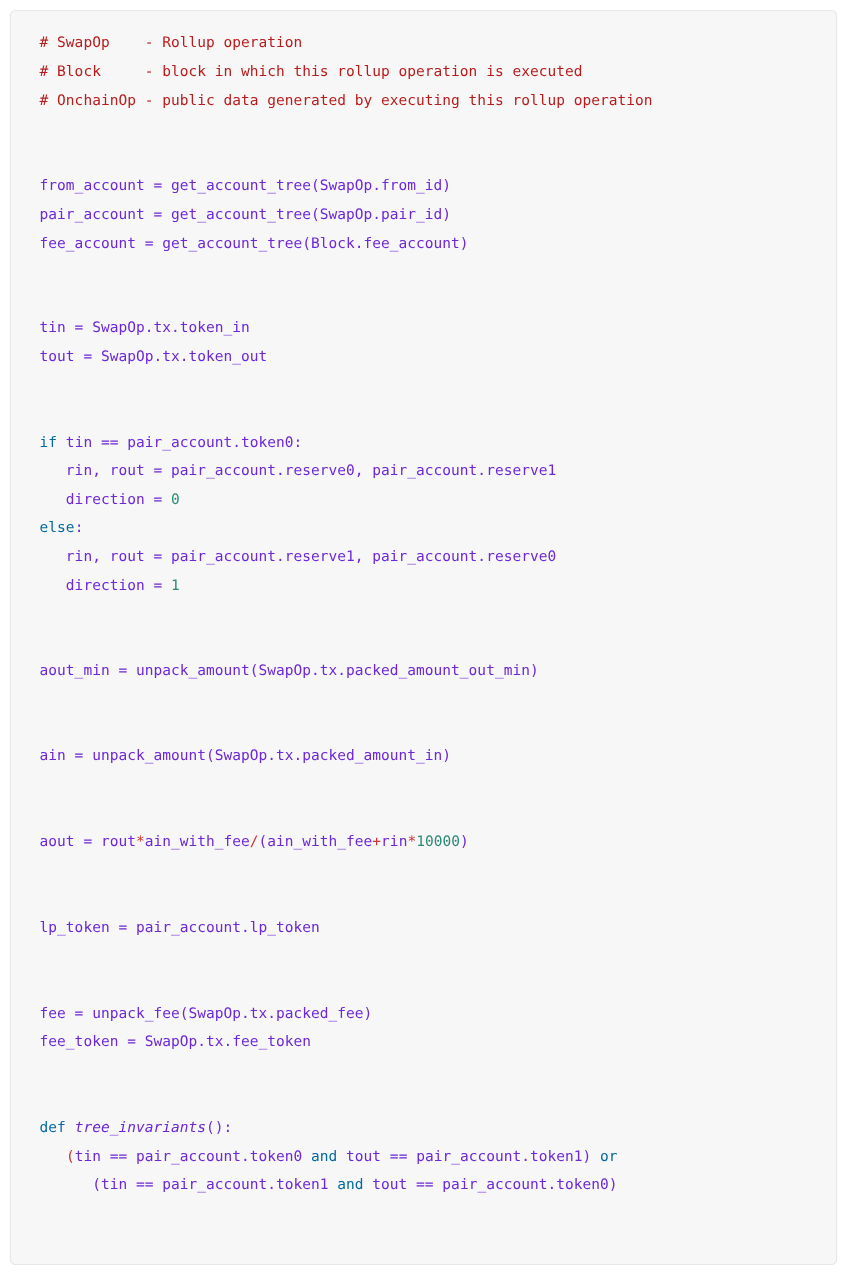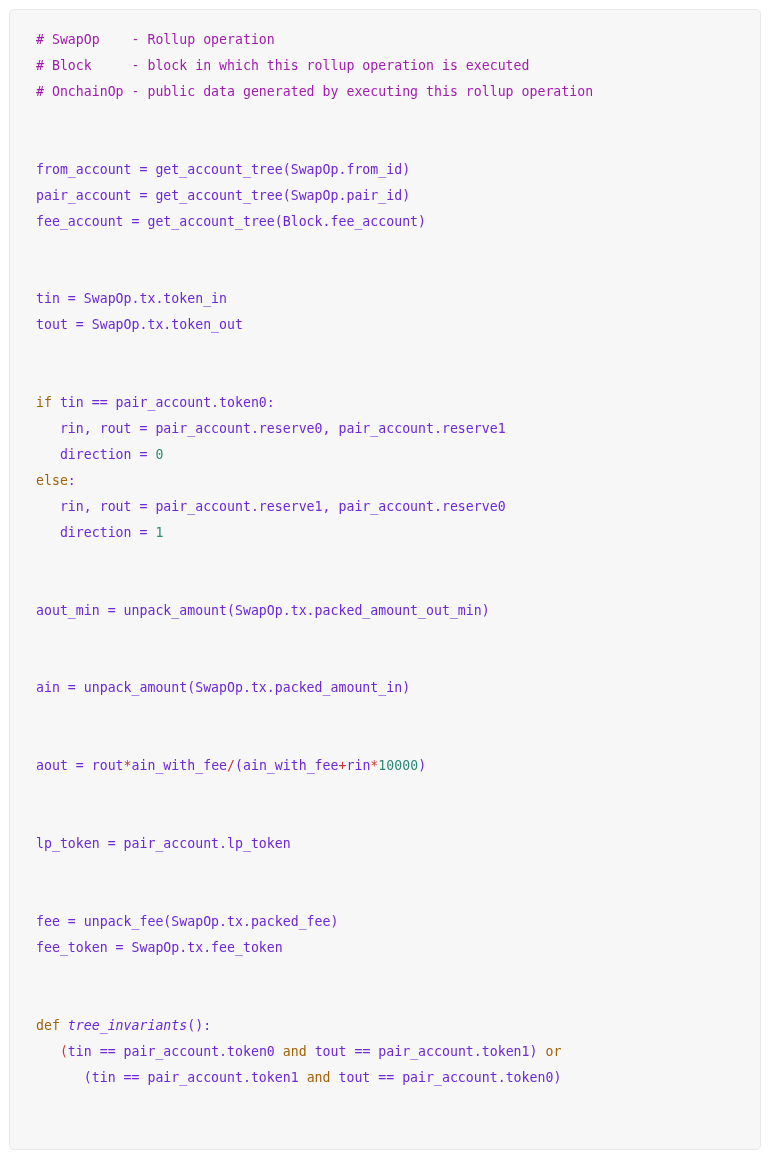--- a/index.html
+++ b/index.html
@@ -30,22 +30,22 @@
   }
   .ln {
     height: 25.95px;
     line-height: 25.95px;
     font-size: 13.2px;
     letter-spacing: 0.02px;
     white-space: pre;
     color: #222222;
   }
   
-  .c  { color: #a21caf; margin-top: 28px; }  
-  .k  { color: #a16207; }
+  .c  { color: #b91c1c; margin-top: 28px; }  
+  .k  { color: #0369a1; }
   .fn { color: #6d28d9; font-style: italic; }  
   .n  { color: #2a8a73; }  
   .o  { color: #cc3333; }  
   .p  { color: #cc3333; }  
   .t  { color: #6d28d9; }  
 </style>
 </head>
 <body>
 
 <div id="code-card">

